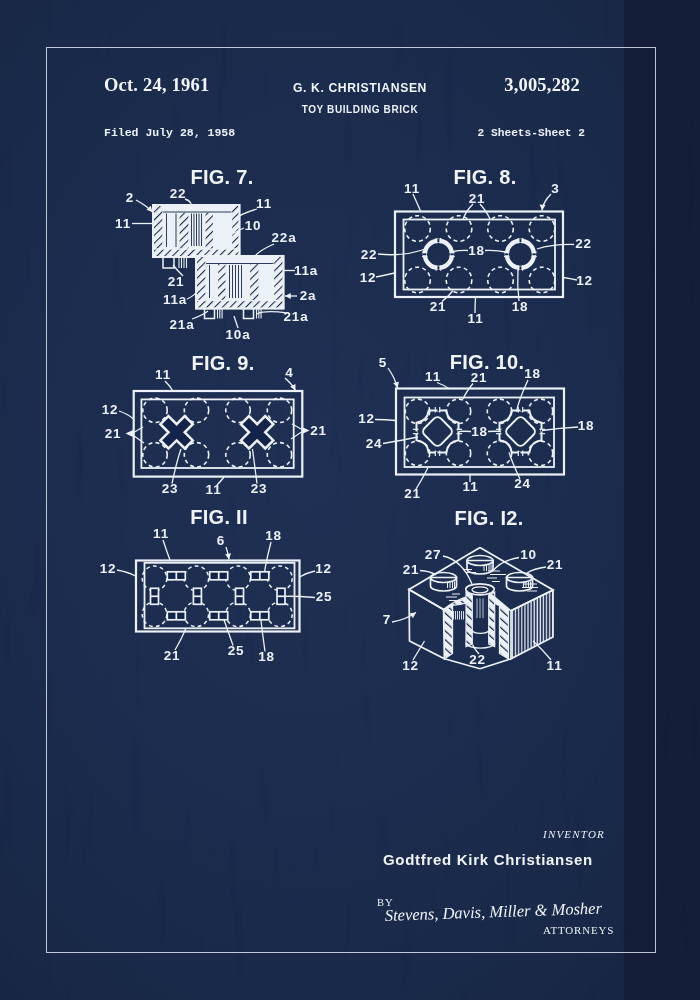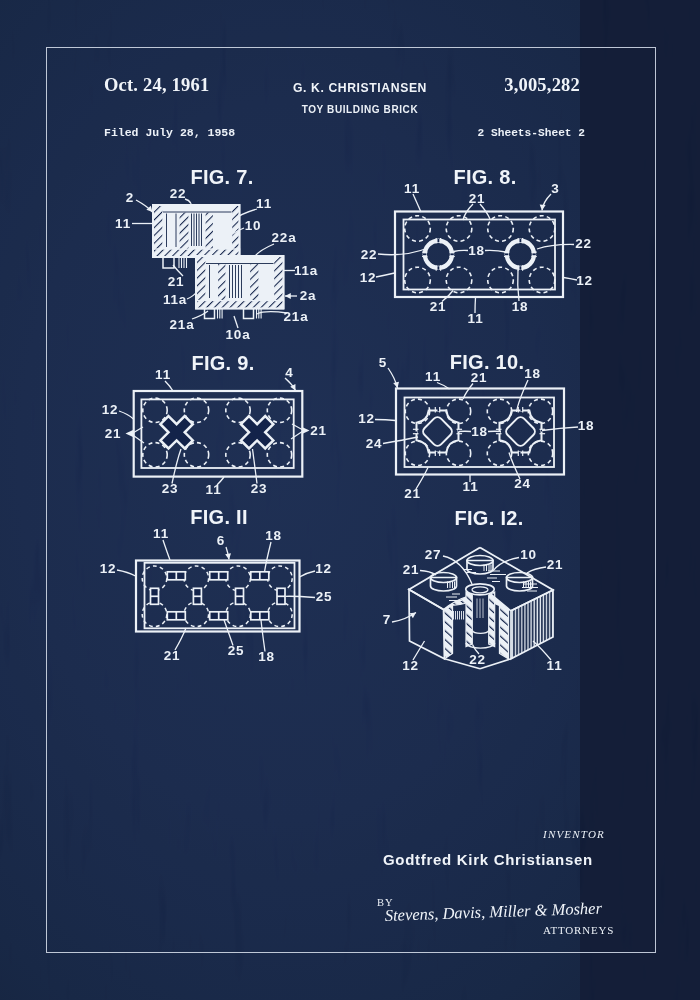--- a/index.html
+++ b/index.html
@@ -1,18 +1,18 @@
 <!DOCTYPE html>
 <html><head>
 <meta charset="utf-8">
 <style>
 html, body { margin: 0; padding: 0; }
 body { width: 700px; height: 1000px; overflow: hidden; background: #0a1530; }
 #page {
-  position: relative; width: 580px; height: 1000px;
+  position: relative; width: 624px; height: 1000px;
   background:
     radial-gradient(ellipse 660px 900px at 49% 46%, #16274d 0%, #132347 40%, #0f1f3e 68%, #0c1933 90%, #0a142b 100%);
 }
 #frame {
   position: absolute; left: 46px; top: 46.5px; width: 609.5px; height: 906px;
   border: 1.6px solid rgba(214, 222, 235, 0.88);
   box-sizing: border-box;
 }
 #art { position: absolute; left: 0; top: 0; }
 #tex { position: absolute; left: 0; top: 0; opacity: 0.04; }

